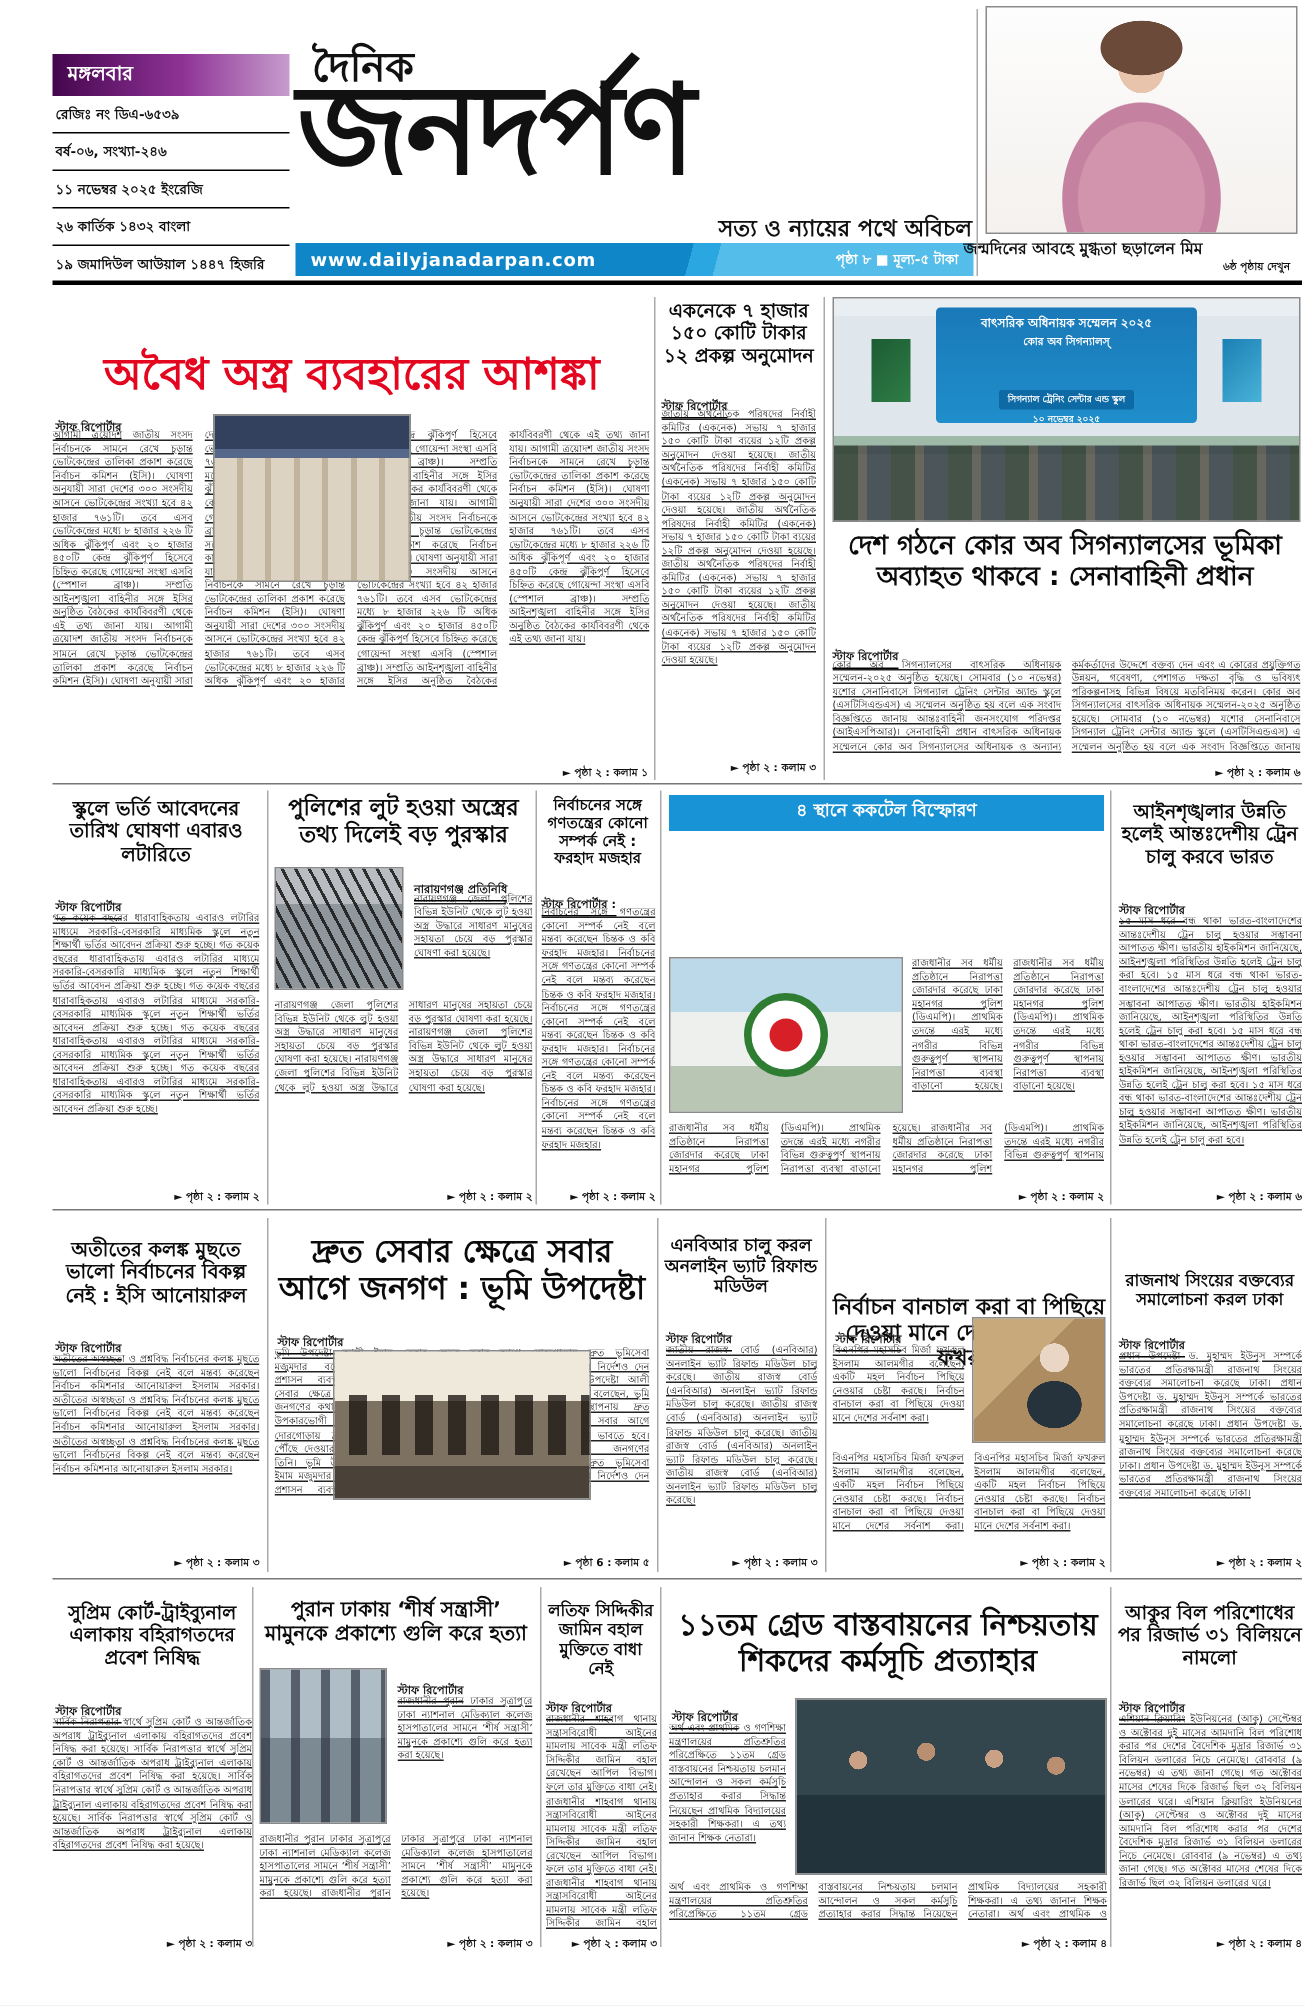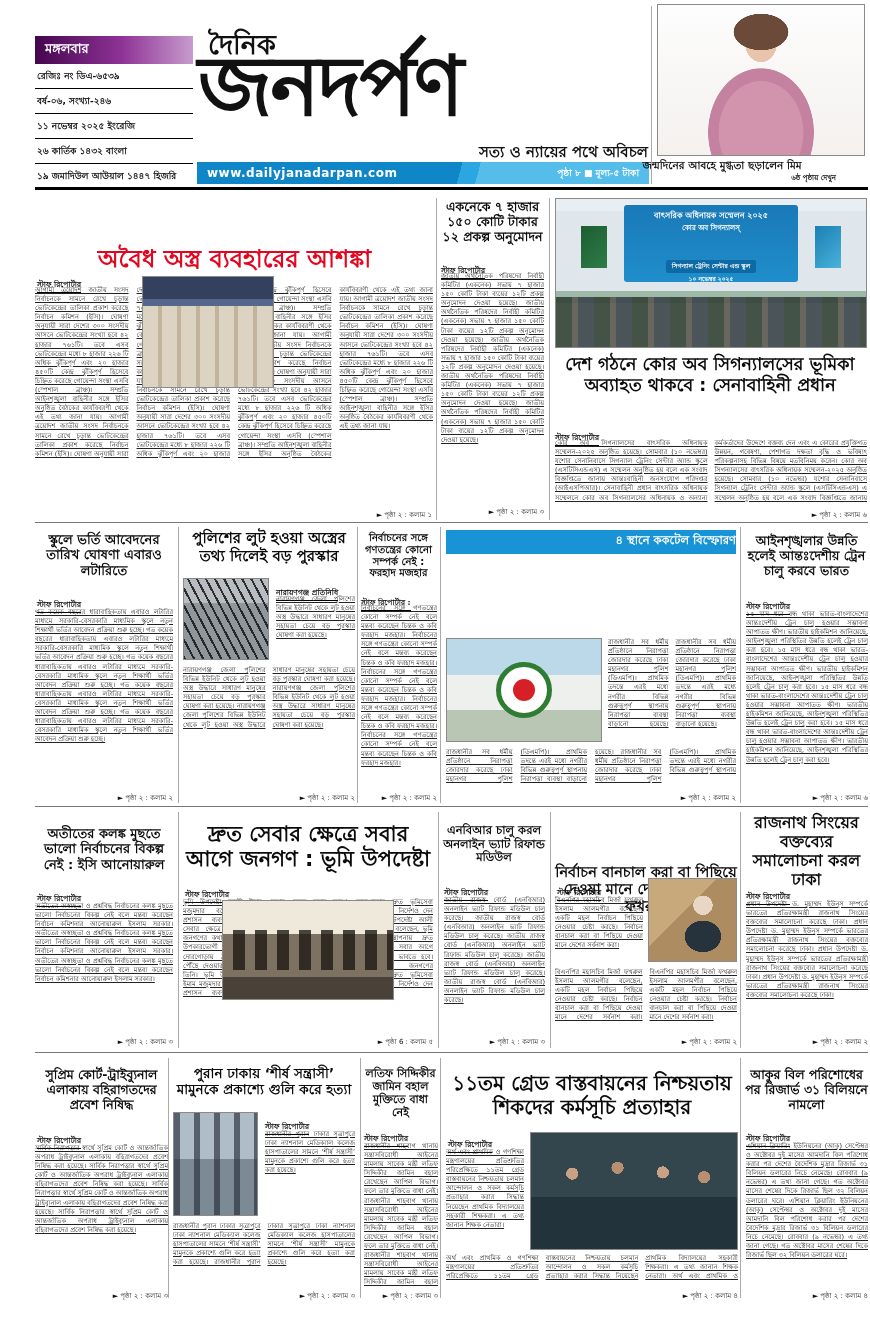--- a/index.html
+++ b/index.html
@@ -21,38 +21,38 @@
         color:#fff;display:flex;align-items:center;justify-content:space-between;
         padding:0 10px;box-sizing:border-box;}
   .bluebar .url{font-size:12px;font-weight:bold;letter-spacing:.5px;}
   .bluebar .pp{font-size:9px;font-weight:bold;}
   .mim-photo{left:657px;top:4px;width:208px;height:152px;background:
         radial-gradient(60px 40px at 50% 18%,#6b4a3a 0 45%,transparent 46%),
         radial-gradient(26px 30px at 50% 26%,#e8c4ad 0 60%,transparent 61%),
         radial-gradient(70px 85px at 50% 85%,#d294ad 0 60%,#c581a0 61% 75%,transparent 76%),
         linear-gradient(180deg,#fdfdfd,#f4f1ee);}
   .mim-cap{left:608px;top:158px;width:228px;font-size:10.5px;font-weight:bold;text-align:center;}
-  .mim-sub{left:616px;top:172px;width:220px;font-size:7px;text-align:right;font-weight:bold;}
+  .mim-sub{left:640px;top:172px;width:220px;font-size:7px;text-align:right;font-weight:bold;}
   .toprule{left:35px;top:187px;width:833px;height:3px;background:#000;}
   
   .hr{height:1px;background:#777;}
   .vr{width:1px;background:#aaa;}
   .kicker-purple{background:linear-gradient(90deg,#6d1877,#9a3ca3 50%,#6d1877);color:#fff;
         font-weight:bold;font-size:15px;text-align:center;padding:3px 0 4px;}
   .kicker-blue{background:#1793d6;color:#fff;font-weight:bold;font-size:11.5px;
-        text-align:right;padding:2px 0 3px;}
+        text-align:center;padding:2px 0 3px;}
   .hl{font-weight:900;text-align:center;line-height:1.18;color:#0b0b0b;}
   .hl-red{color:#e4051f;}
   .byline{font-size:7.5px;font-weight:bold;border-bottom:1px solid #000;display:inline-block;
         padding-bottom:1px;}
   .body-txt{font-size:6.5px;line-height:1.4;text-align:justify;color:#222;overflow:hidden;text-decoration:underline;}
   .cols2{column-count:2;column-gap:7px;}
   .cols3{column-count:3;column-gap:7px;}
   .cols4{column-count:4;column-gap:8px;}
-  .jump{font-size:7px;font-weight:normal;text-align:right;}
+  .jump{font-size:7px;font-weight:bold;text-align:right;}
   .photo{border:1px solid #8a8a8a;box-sizing:border-box;}
   
   .ph-ballot{background:
         linear-gradient(180deg,#33415f 0 20%,#55688c 20% 26%,transparent 26%),
         repeating-linear-gradient(90deg,#ddd3c2 0 15px,#c2b49c 15px 19px),
         linear-gradient(180deg,#cfc5b2,#a99a80);}
   .ph-army{background:linear-gradient(180deg,#e9eef2 0 8%,#dfe7ec 8% 62%,#9fb9a8 62% 70%,#cfe0d4 70% 100%);}
   .ph-army .banner{position:absolute;left:22%;top:4%;width:56%;height:52%;background:
         linear-gradient(180deg,#1a79b8,#1f8ecb);border-radius:3px;color:#fff;text-align:center;
         font-weight:bold;}
@@ -113,21 +113,21 @@
   <div class="abs bluebar">
     <span class="url">www.dailyjanadarpan.com</span>
     <span class="pp">পৃষ্ঠা ৮ ■ মূল্য-৫ টাকা</span>
   </div>
   <div class="abs mim-photo photo"></div>
   <div class="abs mim-cap">জন্মদিনের আবহে মুগ্ধতা ছড়ালেন মিম</div>
   <div class="abs mim-sub">৬ষ্ঠ পৃষ্ঠায় দেখুন</div>
   <div class="abs toprule"></div>
   <div class="abs vr" style="left:651px;top:6px;height:178px;"></div>
 
-  <div class="abs hl hl-red" style="left:37px;top:245px;width:395px;font-size:24px;">অবৈধ অস্ত্র ব্যবহারের আশঙ্কা</div>
+  <div class="abs hl hl-red" style="left:37px;top:232px;width:395px;font-size:29px;">অবৈধ অস্ত্র ব্যবহারের আশঙ্কা</div>
   <div class="abs" style="left:37px;top:272px;">
     <span class="byline">স্টাফ রিপোর্টার</span>
   </div>
   <div class="abs body-txt cols4" style="left:35px;top:286px;width:398px;height:222px;">আগামী ত্রয়োদশ জাতীয় সংসদ নির্বাচনকে সামনে রেখে চূড়ান্ত ভোটকেন্দ্রের তালিকা প্রকাশ করেছে নির্বাচন কমিশন (ইসি)। ঘোষণা অনুযায়ী সারা দেশের ৩০০ সংসদীয় আসনে ভোটকেন্দ্রের সংখ্যা হবে ৪২ হাজার ৭৬১টি। তবে এসব ভোটকেন্দ্রের মধ্যে ৮ হাজার ২২৬ টি অধিক ঝুঁকিপূর্ণ এবং ২০ হাজার ৪৫০টি কেন্দ্র ঝুঁকিপূর্ণ হিসেবে চিহ্নিত করেছে গোয়েন্দা সংস্থা এসবি (স্পেশাল ব্রাঞ্চ)। সম্প্রতি আইনশৃঙ্খলা বাহিনীর সঙ্গে ইসির অনুষ্ঠিত বৈঠকের কার্যবিবরণী থেকে এই তথ্য জানা যায়। আগামী ত্রয়োদশ জাতীয় সংসদ নির্বাচনকে সামনে রেখে চূড়ান্ত ভোটকেন্দ্রের তালিকা প্রকাশ করেছে নির্বাচন কমিশন (ইসি)। ঘোষণা অনুযায়ী সারা দেশের ৩০০ সংসদীয় আসনে ভোটকেন্দ্রের সংখ্যা হবে ৪২ হাজার ৭৬১টি। তবে এসব ভোটকেন্দ্রের মধ্যে ৮ হাজার ২২৬ টি অধিক ঝুঁকিপূর্ণ এবং ২০ হাজার ৪৫০টি কেন্দ্র ঝুঁকিপূর্ণ হিসেবে চিহ্নিত করেছে গোয়েন্দা সংস্থা এসবি (স্পেশাল ব্রাঞ্চ)। সম্প্রতি আইনশৃঙ্খলা বাহিনীর সঙ্গে ইসির অনুষ্ঠিত বৈঠকের কার্যবিবরণী থেকে এই তথ্য জানা যায়। আগামী ত্রয়োদশ জাতীয় সংসদ নির্বাচনকে সামনে রেখে চূড়ান্ত ভোটকেন্দ্রের তালিকা প্রকাশ করেছে নির্বাচন কমিশন (ইসি)। ঘোষণা অনুযায়ী সারা দেশের ৩০০ সংসদীয় আসনে ভোটকেন্দ্রের সংখ্যা হবে ৪২ হাজার ৭৬১টি। তবে এসব ভোটকেন্দ্রের মধ্যে ৮ হাজার ২২৬ টি অধিক ঝুঁকিপূর্ণ এবং ২০ হাজার ৪৫০টি কেন্দ্র ঝুঁকিপূর্ণ হিসেবে চিহ্নিত করেছে গোয়েন্দা সংস্থা এসবি (স্পেশাল ব্রাঞ্চ)। সম্প্রতি আইনশৃঙ্খলা বাহিনীর সঙ্গে ইসির অনুষ্ঠিত বৈঠকের কার্যবিবরণী থেকে এই তথ্য জানা যায়। আগামী ত্রয়োদশ জাতীয় সংসদ নির্বাচনকে সামনে রেখে চূড়ান্ত ভোটকেন্দ্রের তালিকা প্রকাশ করেছে নির্বাচন কমিশন (ইসি)। ঘোষণা অনুযায়ী সারা দেশের ৩০০ সংসদীয় আসনে ভোটকেন্দ্রের সংখ্যা হবে ৪২ হাজার ৭৬১টি। তবে এসব ভোটকেন্দ্রের মধ্যে ৮ হাজার ২২৬ টি অধিক ঝুঁকিপূর্ণ এবং ২০ হাজার ৪৫০টি কেন্দ্র ঝুঁকিপূর্ণ হিসেবে চিহ্নিত করেছে গোয়েন্দা সংস্থা এসবি (স্পেশাল ব্রাঞ্চ)। সম্প্রতি আইনশৃঙ্খলা বাহিনীর সঙ্গে ইসির অনুষ্ঠিত বৈঠকের কার্যবিবরণী থেকে এই তথ্য জানা যায়। আগামী ত্রয়োদশ জাতীয় সংসদ নির্বাচনকে সামনে রেখে চূড়ান্ত ভোটকেন্দ্রের তালিকা প্রকাশ করেছে নির্বাচন কমিশন (ইসি)। ঘোষণা অনুযায়ী সারা দেশের ৩০০ সংসদীয় আসনে ভোটকেন্দ্রের সংখ্যা হবে ৪২ হাজার ৭৬১টি। তবে এসব ভোটকেন্দ্রের মধ্যে ৮ হাজার ২২৬ টি অধিক ঝুঁকিপূর্ণ এবং ২০ হাজার ৪৫০টি কেন্দ্র ঝুঁকিপূর্ণ হিসেবে চিহ্নিত করেছে গোয়েন্দা সংস্থা এসবি (স্পেশাল ব্রাঞ্চ)। সম্প্রতি আইনশৃঙ্খলা বাহিনীর সঙ্গে ইসির অনুষ্ঠিত বৈঠকের কার্যবিবরণী থেকে এই তথ্য জানা যায়।</div>
   <div class="abs photo ph-ballot" style="left:142px;top:276px;width:132px;height:112px;"></div>
   <div class="abs jump" style="left:300px;top:509px;width:132px;">► পৃষ্ঠা ২ : কলাম ১</div>
 
   <div class="abs vr" style="left:436px;top:198px;height:322px;"></div>
   <div class="abs hl" style="left:441px;top:200px;width:103px;font-size:12.5px;">একনেকে ৭ হাজার ১৫০ কোটি টাকার ১২ প্রকল্প অনুমোদন</div>
   <div class="abs" style="left:441px;top:258px;">
@@ -233,21 +233,21 @@
   <div class="abs hl" style="left:555px;top:824px;width:182px;font-size:14.5px;margin-top:40px;">নির্বাচন বানচাল করা বা পিছিয়ে দেওয়া মানে দেশের সর্বনাশ : ফখরুল</div>
   <div class="abs" style="left:557px;top:880px;">
     <span class="byline">স্টাফ রিপোর্টার</span>
   </div>
   <div class="abs photo ph-fakhrul" style="left:648px;top:878px;width:89px;height:84px;"></div>
   <div class="abs body-txt" style="left:555px;top:896px;width:88px;height:66px;">বিএনপির মহাসচিব মির্জা ফখরুল ইসলাম আলমগীর বলেছেন, একটি মহল নির্বাচন পিছিয়ে নেওয়ার চেষ্টা করছে। নির্বাচন বানচাল করা বা পিছিয়ে দেওয়া মানে দেশের সর্বনাশ করা।</div>
   <div class="abs body-txt cols2" style="left:555px;top:968px;width:182px;height:66px;">বিএনপির মহাসচিব মির্জা ফখরুল ইসলাম আলমগীর বলেছেন, একটি মহল নির্বাচন পিছিয়ে নেওয়ার চেষ্টা করছে। নির্বাচন বানচাল করা বা পিছিয়ে দেওয়া মানে দেশের সর্বনাশ করা। বিএনপির মহাসচিব মির্জা ফখরুল ইসলাম আলমগীর বলেছেন, একটি মহল নির্বাচন পিছিয়ে নেওয়ার চেষ্টা করছে। নির্বাচন বানচাল করা বা পিছিয়ে দেওয়া মানে দেশের সর্বনাশ করা।</div>
   <div class="abs jump" style="left:605px;top:1036px;width:132px;">► পৃষ্ঠা ২ : কলাম ২</div>
 
   <div class="abs vr" style="left:740px;top:812px;height:236px;"></div>
-  <div class="abs hl" style="left:745px;top:814px;width:123px;font-size:16px;">রাজনাথ সিংয়ের বক্তব্যের সমালোচনা করল ঢাকা</div>
+  <div class="abs hl" style="left:745px;top:848px;width:123px;font-size:11px;">রাজনাথ সিংয়ের বক্তব্যের সমালোচনা করল ঢাকা</div>
   <div class="abs" style="left:746px;top:884px;">
     <span class="byline">স্টাফ রিপোর্টার</span>
   </div>
   <div class="abs body-txt" style="left:746px;top:900px;width:122px;height:134px;">প্রধান উপদেষ্টা ড. মুহাম্মদ ইউনূস সম্পর্কে ভারতের প্রতিরক্ষামন্ত্রী রাজনাথ সিংয়ের বক্তব্যের সমালোচনা করেছে ঢাকা। প্রধান উপদেষ্টা ড. মুহাম্মদ ইউনূস সম্পর্কে ভারতের প্রতিরক্ষামন্ত্রী রাজনাথ সিংয়ের বক্তব্যের সমালোচনা করেছে ঢাকা। প্রধান উপদেষ্টা ড. মুহাম্মদ ইউনূস সম্পর্কে ভারতের প্রতিরক্ষামন্ত্রী রাজনাথ সিংয়ের বক্তব্যের সমালোচনা করেছে ঢাকা। প্রধান উপদেষ্টা ড. মুহাম্মদ ইউনূস সম্পর্কে ভারতের প্রতিরক্ষামন্ত্রী রাজনাথ সিংয়ের বক্তব্যের সমালোচনা করেছে ঢাকা।</div>
   <div class="abs jump" style="left:746px;top:1036px;width:122px;">► পৃষ্ঠা ২ : কলাম ২</div>
 
   <div class="abs hr" style="left:35px;top:1052px;width:833px;"></div>
 
   <div class="abs hl" style="left:35px;top:1068px;width:133px;font-size:12.5px;">সুপ্রিম কোর্ট-ট্রাইব্যুনাল এলাকায় বহিরাগতদের প্রবেশ নিষিদ্ধ</div>
   <div class="abs" style="left:37px;top:1128px;">

